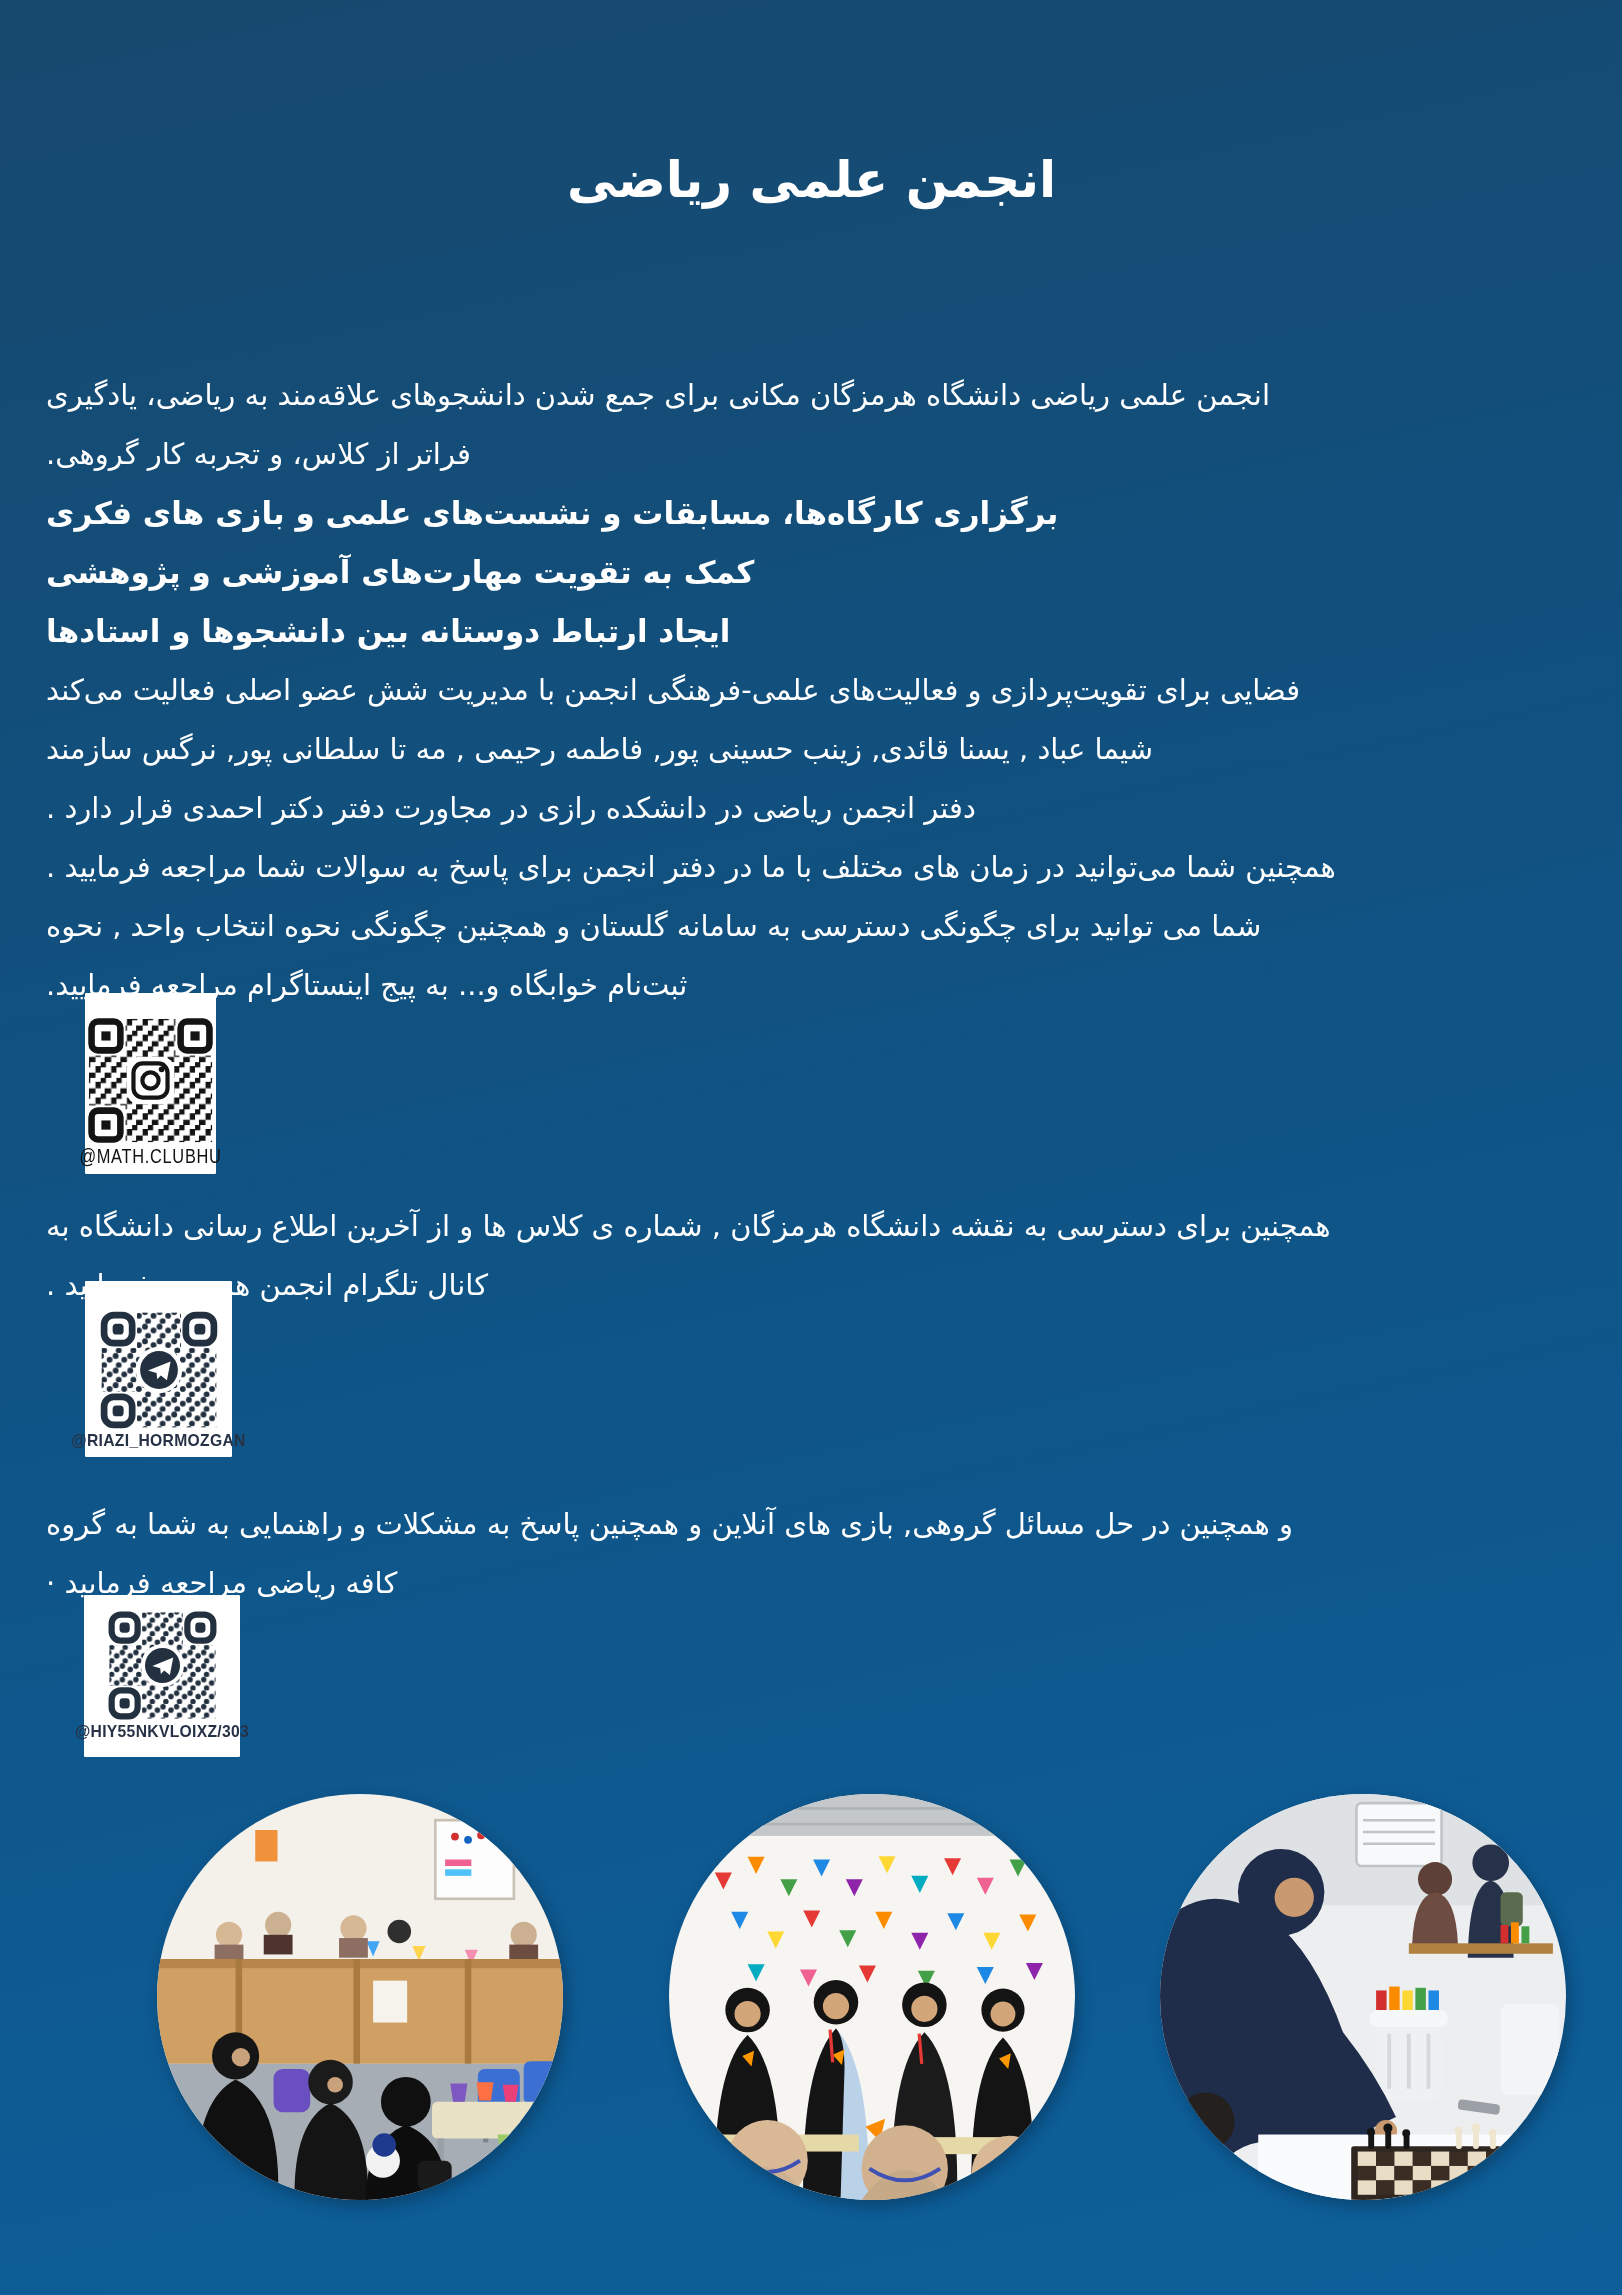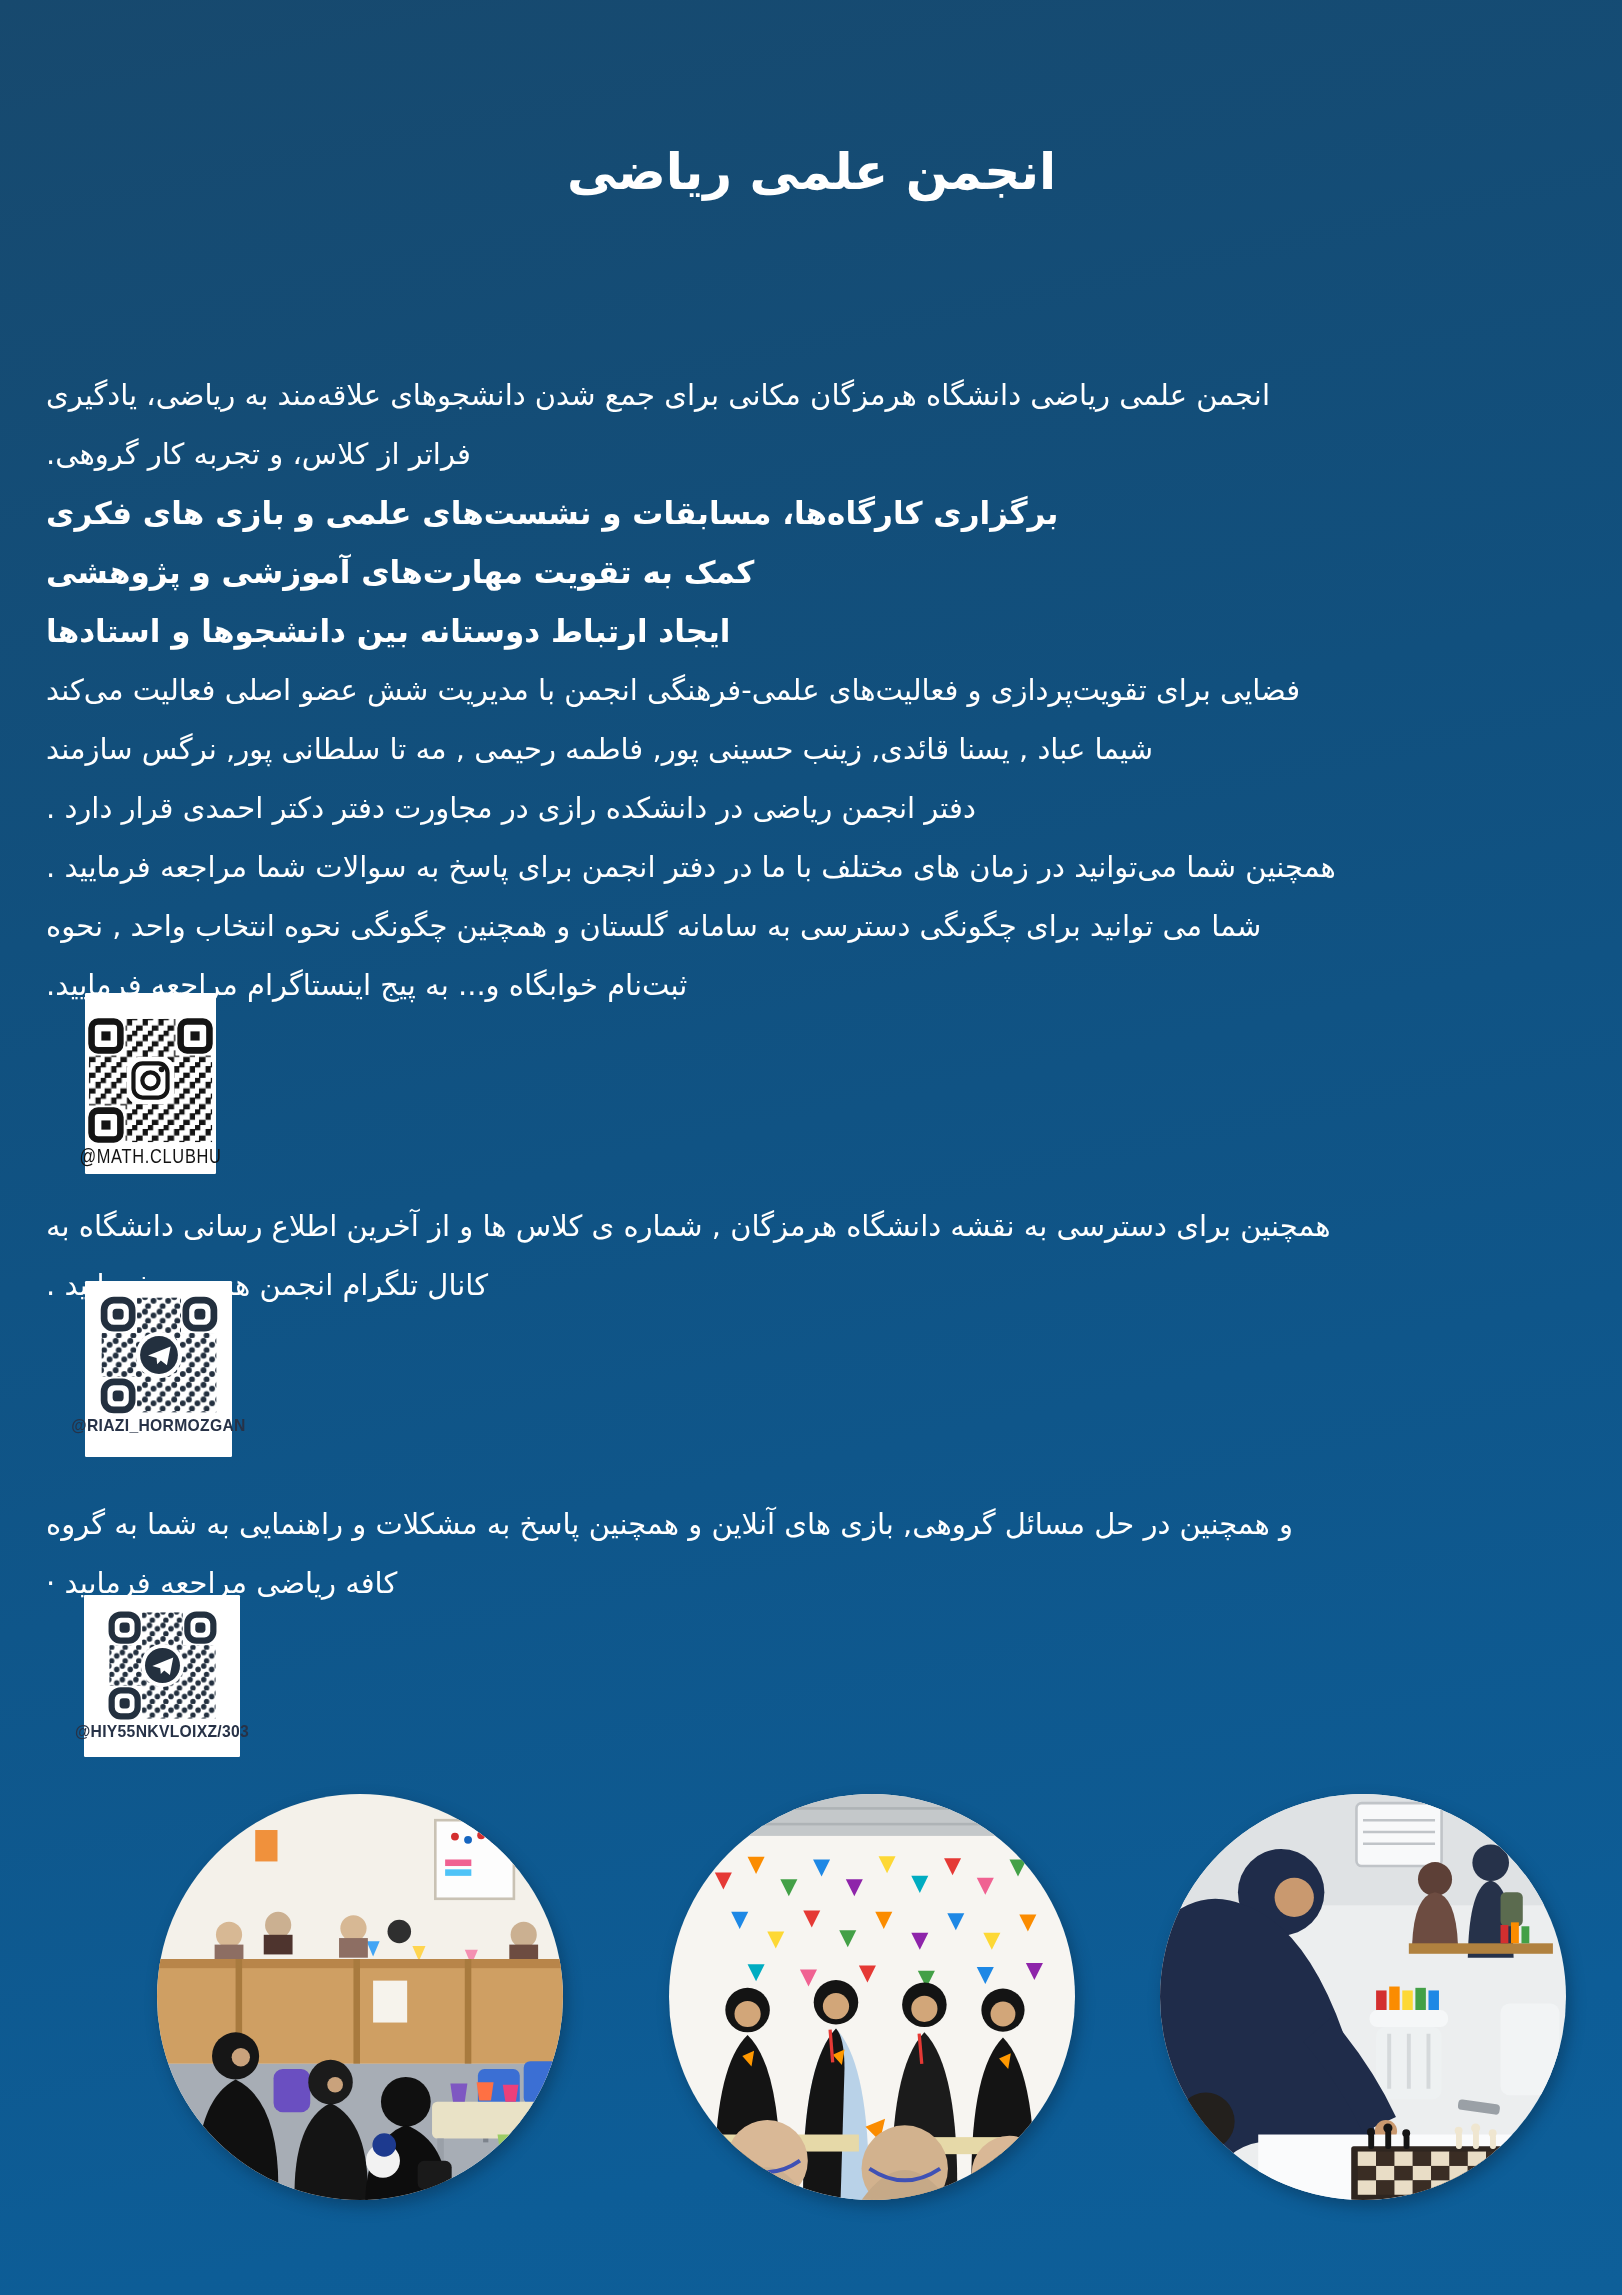--- a/index.html
+++ b/index.html
@@ -10,21 +10,21 @@
     overflow:hidden;
     font-family:"DejaVu Sans",sans-serif;
     color:#ffffff;
   }
   .title{
     position:absolute;top:143px;left:0;right:0;
     text-align:center;
     font-size:50px;font-weight:700;
     letter-spacing:0;
     direction:rtl;
-    margin:0;
+    margin:8px;
   }
   .textblock{
     position:absolute;left:46px;right:46px;
     direction:rtl;text-align:left;
   }
   .tb-intro{top:366px;}
   .tb-telegram{top:1197px;}
   .tb-cafe{top:1495px;}
   .line{
     font-size:29px;line-height:59px;font-weight:400;
@@ -101,21 +101,21 @@
       </g>
     </svg>
     <div class="qr-label black">@MATH.CLUBHU</div>
   </div>
 
   <div class="textblock tb-telegram">
     <div class="line">همچنین برای دسترسی به نقشه دانشگاه هرمزگان , شماره ی کلاس ها و از آخرین اطلاع رسانی دانشگاه به</div>
     <div class="line">کانال تلگرام انجمن همچنین فرمایید .</div>
   </div>
 
-  <div class="qr-card" style="left:85px;top:1281px;width:147px;height:176px;padding-top:13px;">
+  <div class="qr-card" style="left:85px;top:1281px;width:147px;height:176px;padding-top:28px;">
     <svg width="122" height="122" viewBox="0 0 100 100">
       <defs>
         <pattern id="qp2" width="12" height="12" patternUnits="userSpaceOnUse">
           <circle cx="2.5" cy="2.5" r="2.4" fill="#23303f"></circle>
           <circle cx="9.5" cy="5.5" r="2.4" fill="#23303f"></circle>
           <circle cx="5" cy="10" r="2.4" fill="#23303f"></circle>
         </pattern>
       </defs>
       <rect x="3" y="3" width="94" height="94" fill="url(#qp2)"></rect>
       <rect x="1" y="1" width="31" height="31" fill="#ffffff"></rect>

